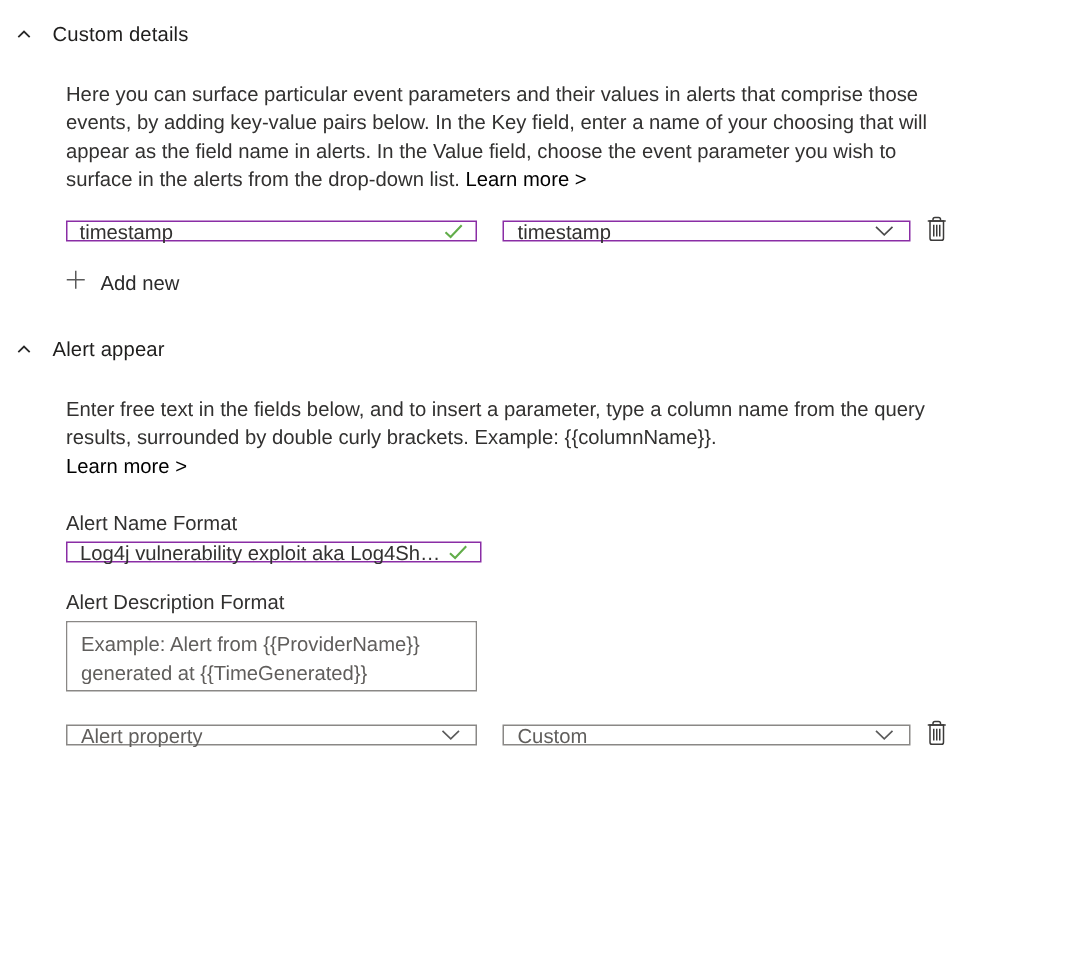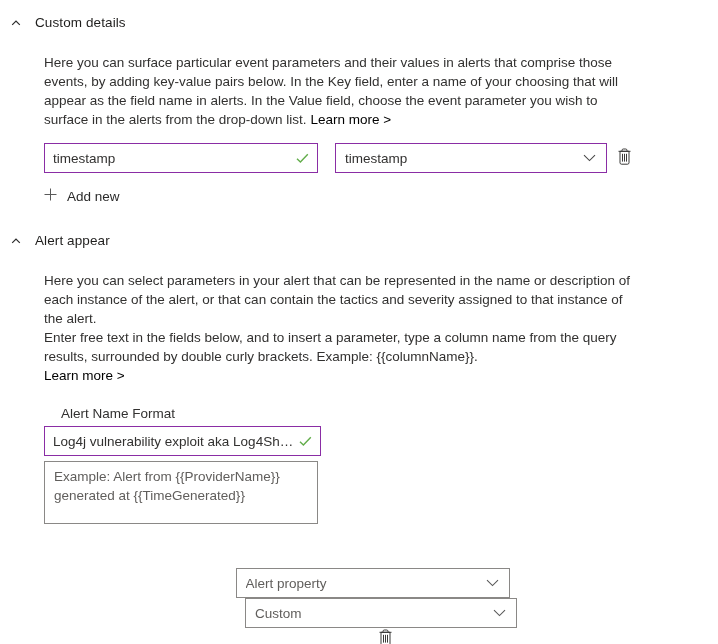--- a/index.html
+++ b/index.html
@@ -18,21 +18,21 @@
   .section-body { margin-left:34px; }
 
   
   .desc { max-width:600px; line-height:19px; margin:20px 0 0 0; color:#323130; }
   .desc div { margin:0; }
   .link { color:#000000; text-decoration:none; cursor:pointer; }
 
   
   .field-row { display:flex; align-items:center; margin-top:14px; }
   .textbox, .combobox {
-    display:flex; align-items:center; height:30px; box-sizing:border-box; background:#fff;
+    display:flex; align-items:center; height:14px; box-sizing:border-box; background:#fff;
   }
   .accent { border:1.5px solid #8a2da5; }
   .plain  { border:1px solid #8a8886; }
   .w-key   { width:274px; margin-right:17px; }
   .w-value { width:272px; }
   .textbox input {
     flex:1; min-width:0; border:none; outline:none; background:transparent;
     font:inherit; color:#323130; padding:0 4px 0 8px;
     text-overflow:ellipsis; white-space:nowrap; overflow:hidden;
   }
@@ -44,32 +44,32 @@
   .trash-btn { background:none; border:none; padding:1px 2px; margin-left:8px; cursor:pointer; display:flex; align-items:center; }
 
   .add-new {
     display:flex; align-items:center; gap:10px; background:none; border:none;
     padding:0; margin:15px 0 0 0; font:inherit; color:#2b2b2b; cursor:pointer;
   }
 
   .alert-section { margin-top:26px; }
   .desc-2 { margin-top:20px; }
 
-  .form-label { margin-top:21px; color:#323130;margin-left:17px; }
+  .form-label { margin-top:21px; color:#323130; }
   .name-field { width:277px; margin-top:5px; }
 
   .desc-label { margin-top:19px; }
   textarea.desc-format {
-    display:block; width:274px; height:63px; box-sizing:border-box; margin-top:5px;
+    display:block; width:274px; height:47px; box-sizing:border-box; margin-top:5px;
     border:1px solid #8a8886; resize:none; outline:none;
     font:inherit; line-height:19px; color:#323130; padding:5px 9px; background:#fff;
   }
   textarea.desc-format::placeholder { color:#605e5c; opacity:1; }
 
-  .bottom-row { margin-top:44px;flex-direction:column; }
+  .bottom-row { margin-top:18px; }
 </style>
 </head>
 <body>
 
 <div class="page">
 
   <section>
     <div class="section-header">
       <span class="chev">
         <svg width="12" height="12" viewBox="0 0 12 12">
@@ -133,35 +133,35 @@
       <span class="chev">
         <svg width="12" height="12" viewBox="0 0 12 12">
             <path d="M2.2 7.8 L6 4 L9.8 7.8" fill="none" stroke="#2b2b2b" stroke-width="1.2"></path>
           </svg>
       </span>
       <h3 class="section-title">Alert appear</h3>
     </div>
 
     <div class="section-body">
       <div class="desc desc-2">
-        <div>Here you can select parameters in your alert that can be represented in the name or description of each instance of the alert, or that can contain the tactics and severity assigned to that instance of the alert.</div>
         <div>Enter free text in the fields below, and to insert a parameter, type a column name from the query results, surrounded by double curly brackets. Example: {{columnName}}.</div>
         <div><a class="link">Learn more &gt;</a></div>
       </div>
 
       <div class="form-label">Alert Name Format</div>
       <div class="textbox accent name-field">
         <input type="text" value="Log4j vulnerability exploit aka Log4Shell ..." style="">
         <span class="check-wrap">
           <svg width="13" height="11" viewBox="0 0 13 11">
               <path d="M1 5.8 L4.4 9 L11.8 1.2" fill="none" stroke="#62ad4a" stroke-width="1.4"></path>
             </svg>
         </span>
       </div>
 
+      <div class="form-label desc-label">Alert Description Format</div>
       <textarea class="desc-format" placeholder="Example: Alert from {{ProviderName}}
 generated at {{TimeGenerated}}" style=""></textarea>
 
       <div class="field-row bottom-row">
         <div class="combobox plain w-key">
           <span class="combo-text ph">Alert property</span>
           <span class="chev">
             <svg width="13" height="8" viewBox="0 0 13 8">
                 <path d="M1 1.2 L6.5 6.6 L12 1.2" fill="none" stroke="#5a5a5a" stroke-width="1.1"></path>
               </svg>

